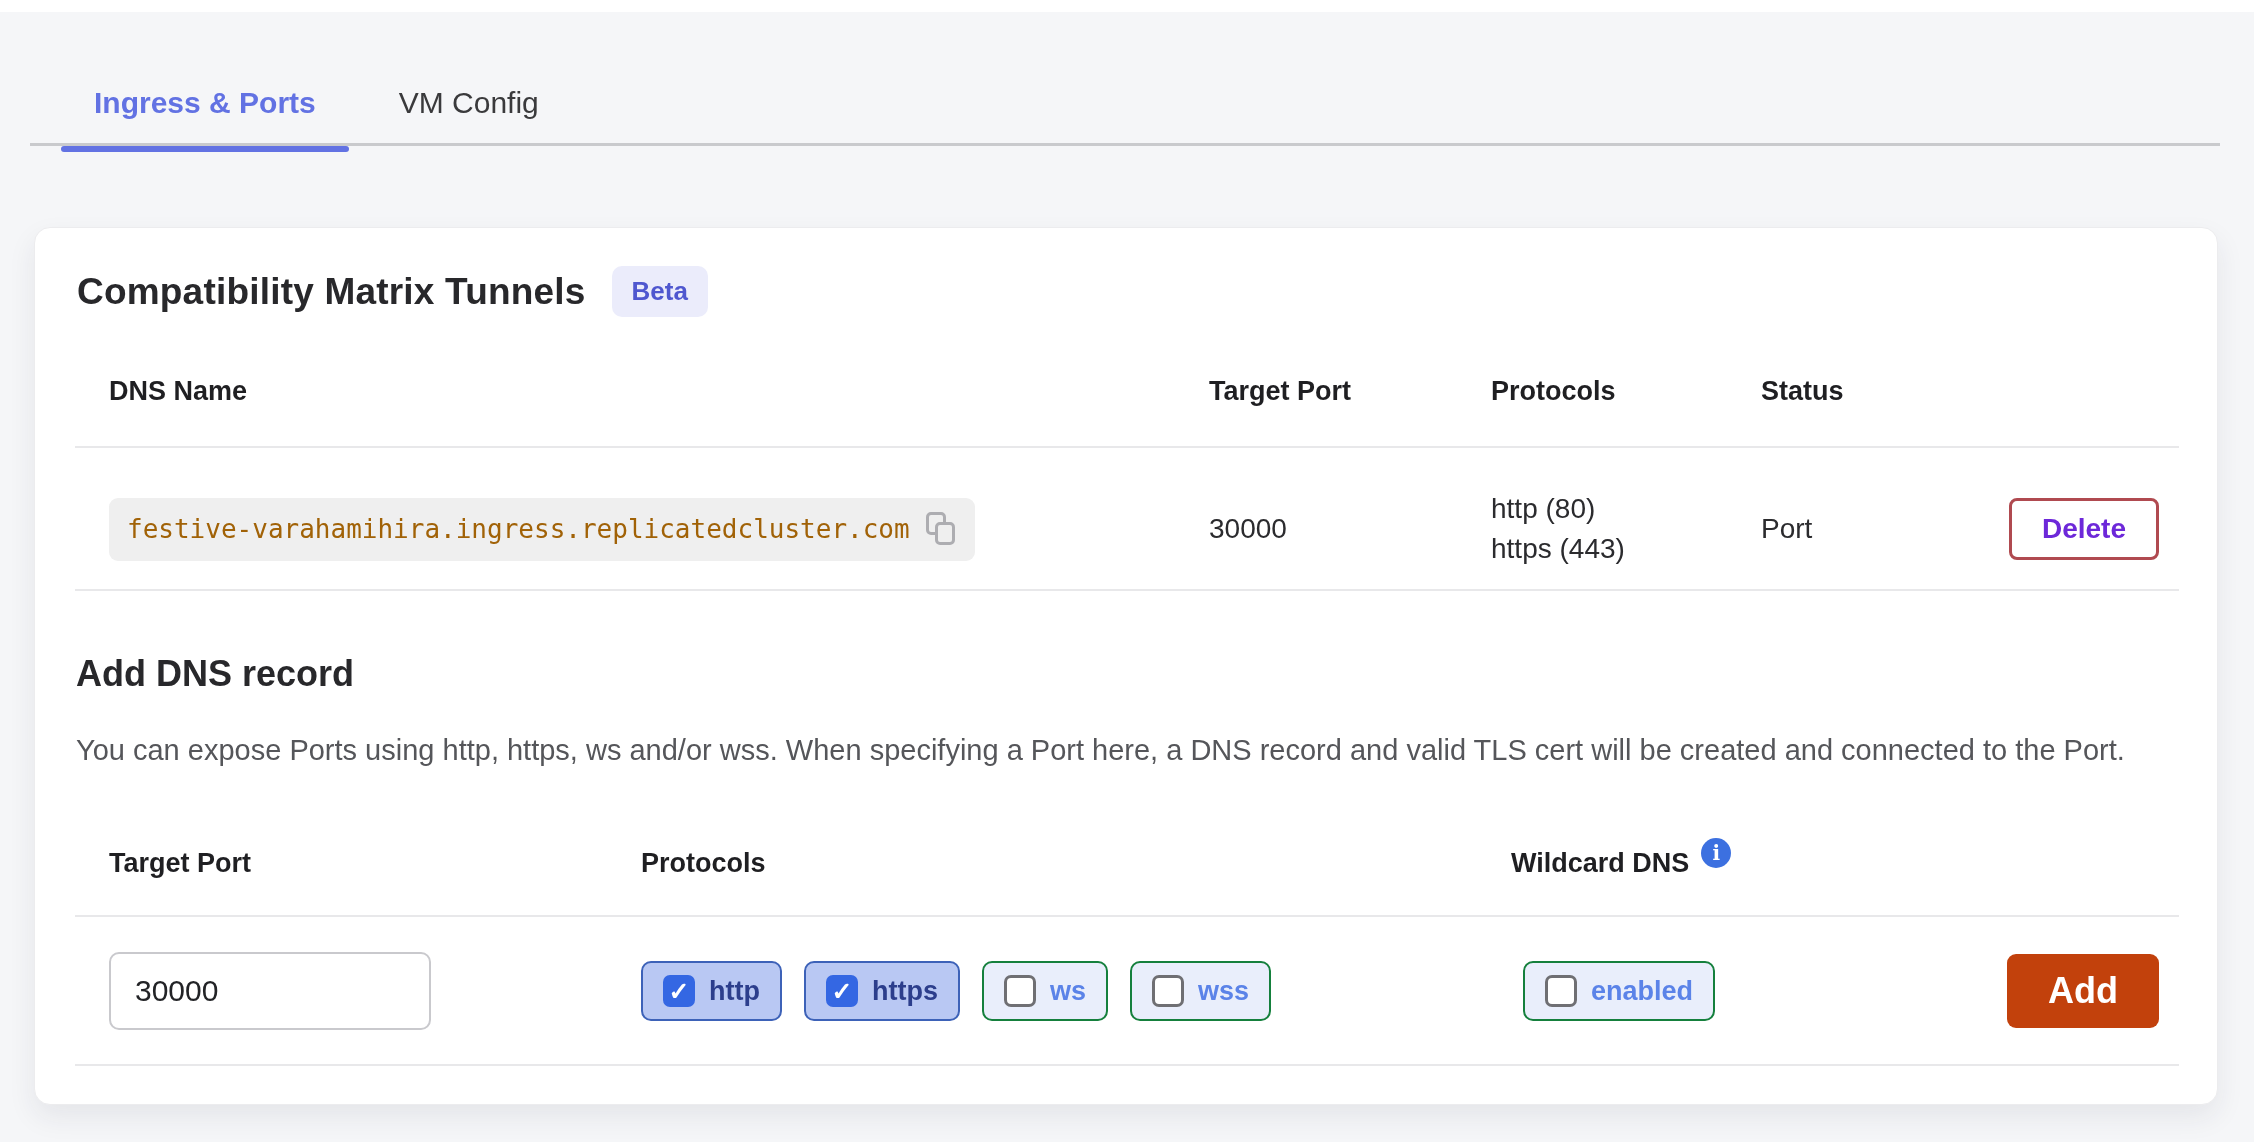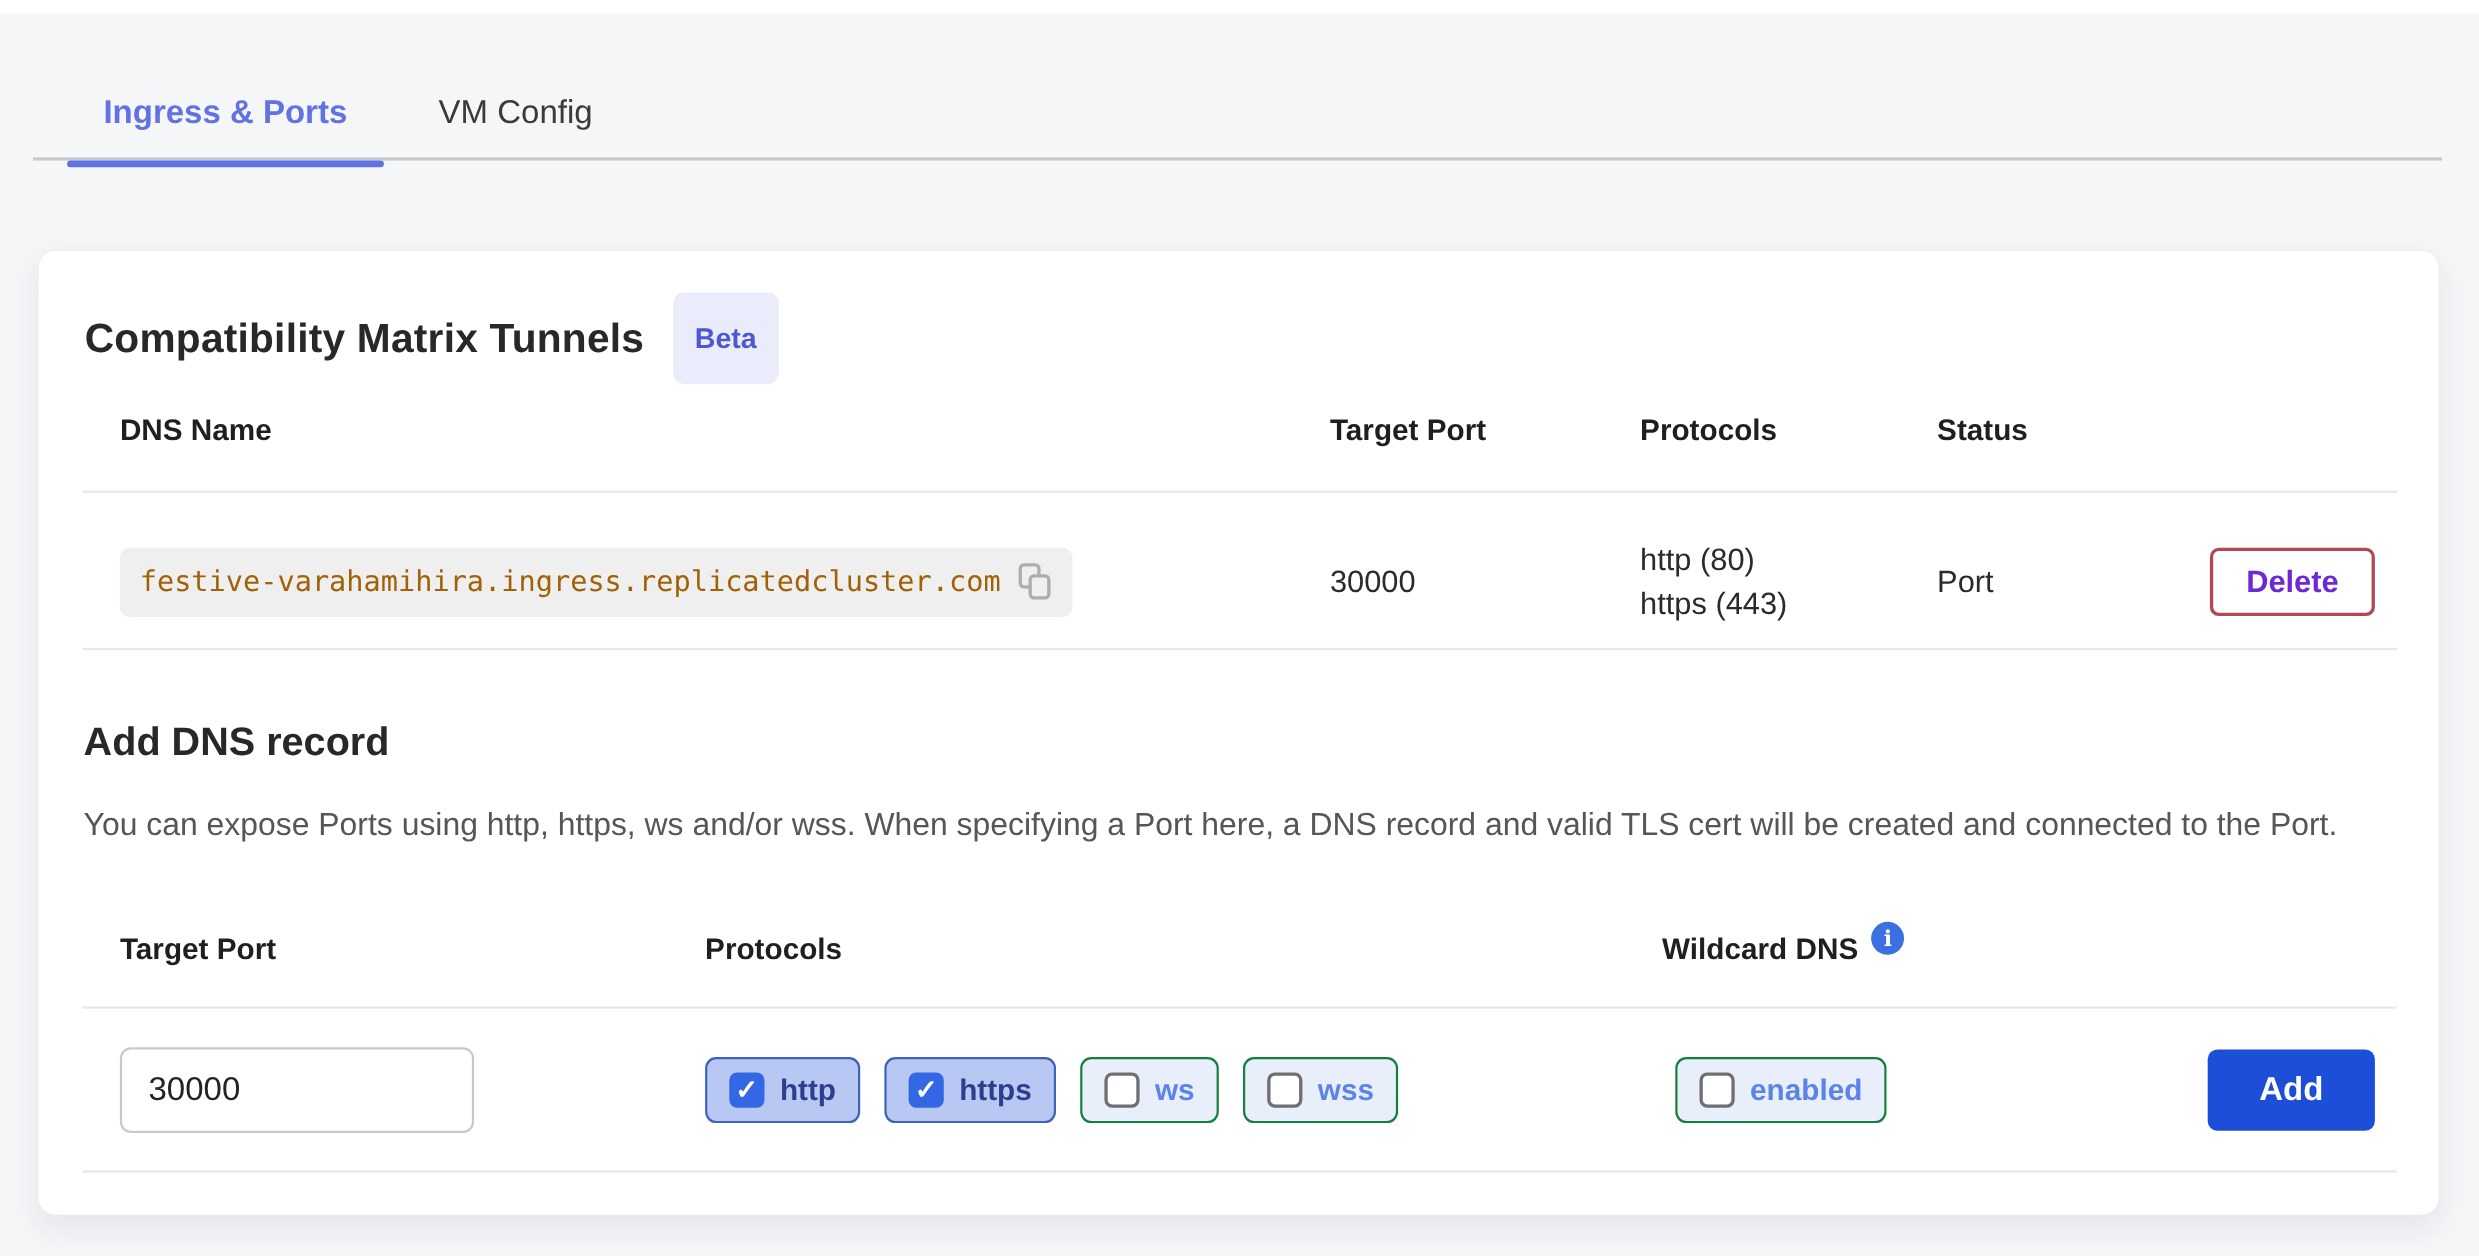--- a/index.html
+++ b/index.html
@@ -14,21 +14,21 @@
   .tab.active { color:#6272e3; font-weight:700; padding:0 33px; position:relative; }
   .tab.active::after { content:""; position:absolute; left:0; right:0; bottom:-6px; height:6px; background:#6272e3; border-radius:3px; z-index:2; }
 
   
   .card { position:absolute; left:34px; top:227px; width:2184px; height:878px; background:#ffffff;
           border:1px solid #ececee; border-radius:16px; box-shadow:0 12px 28px rgba(40,44,63,0.08); }
 
   .title-row { position:absolute; left:42px; top:38px; display:flex; align-items:center; gap:26px; }
   .card-title { font-size:37px; font-weight:700; color:#28282b; letter-spacing:0.2px; }
   .beta-badge { background:#ebecfb; color:#4f57cf; font-size:26px; font-weight:600;
-                padding:26px 20px; border-radius:10px; }
+                padding:10px 20px; border-radius:10px; }
 
   .tbl-grid { display:grid; grid-template-columns:1100px 282px 270px 248px 1fr; align-items:center; }
   .tbl-head { position:absolute; left:74px; top:138px; width:2070px; height:50px; }
   .th { font-size:27px; font-weight:700; color:#1f1f22; }
   .divider { position:absolute; left:40px; width:2104px; height:2px; background:#e8e8ea; }
   .div1 { top:218px; } .div2 { top:361px; } .div3 { top:687px; } .div4 { top:836px; }
 
   .tbl-row { position:absolute; left:74px; top:240px; width:2070px; height:122px; }
   .dns-pill { display:inline-flex; align-items:center; gap:16px; background:#efefef; border-radius:9px;
               padding:14px 18px; max-width:1060px; }
@@ -60,22 +60,22 @@
   .pill { display:inline-flex; align-items:center; gap:14px; height:60px; padding:0 20px;
           border-radius:10px; cursor:pointer; border:2px solid #15803d; background:#e9eefb; }
   .pill .pill-label { font-size:27px; font-weight:700; color:#5b83e8; }
   .cb { width:32px; height:32px; border-radius:7px; background:#ffffff; border:3px solid #6f6f73;
         display:flex; align-items:center; justify-content:center; }
   .pill.checked { background:#b9c8f3; border-color:#3d62b8; }
   .pill.checked .pill-label { color:#2c3e8c; }
   .pill.checked .cb { background:#3467e3; border-color:#3467e3; }
   .pill.checked .cb::after { content:"✓"; color:#ffffff; font-size:25px; font-weight:700; line-height:1; }
 
-  .add-btn { justify-self:end; margin-right:20px; width:152px; height:74px; background:#1d4ed8; border:none;
-             border-radius:9px; color:#ffffff; font-size:30px; font-weight:700; cursor:pointer;
+  .add-btn { justify-self:end; margin-right:20px; width:152px; height:74px; background:#c2410c; border:none;
+             border-radius:9px; color:#ffffff; font-size:36px; font-weight:700; cursor:pointer;
              font-family:"Liberation Sans", sans-serif; }
 </style>
 </head>
 <body>
 
 <div class="screen">
   <div class="top-strip"></div>
 
   <div class="tabline"></div>
   <div class="tabs">

